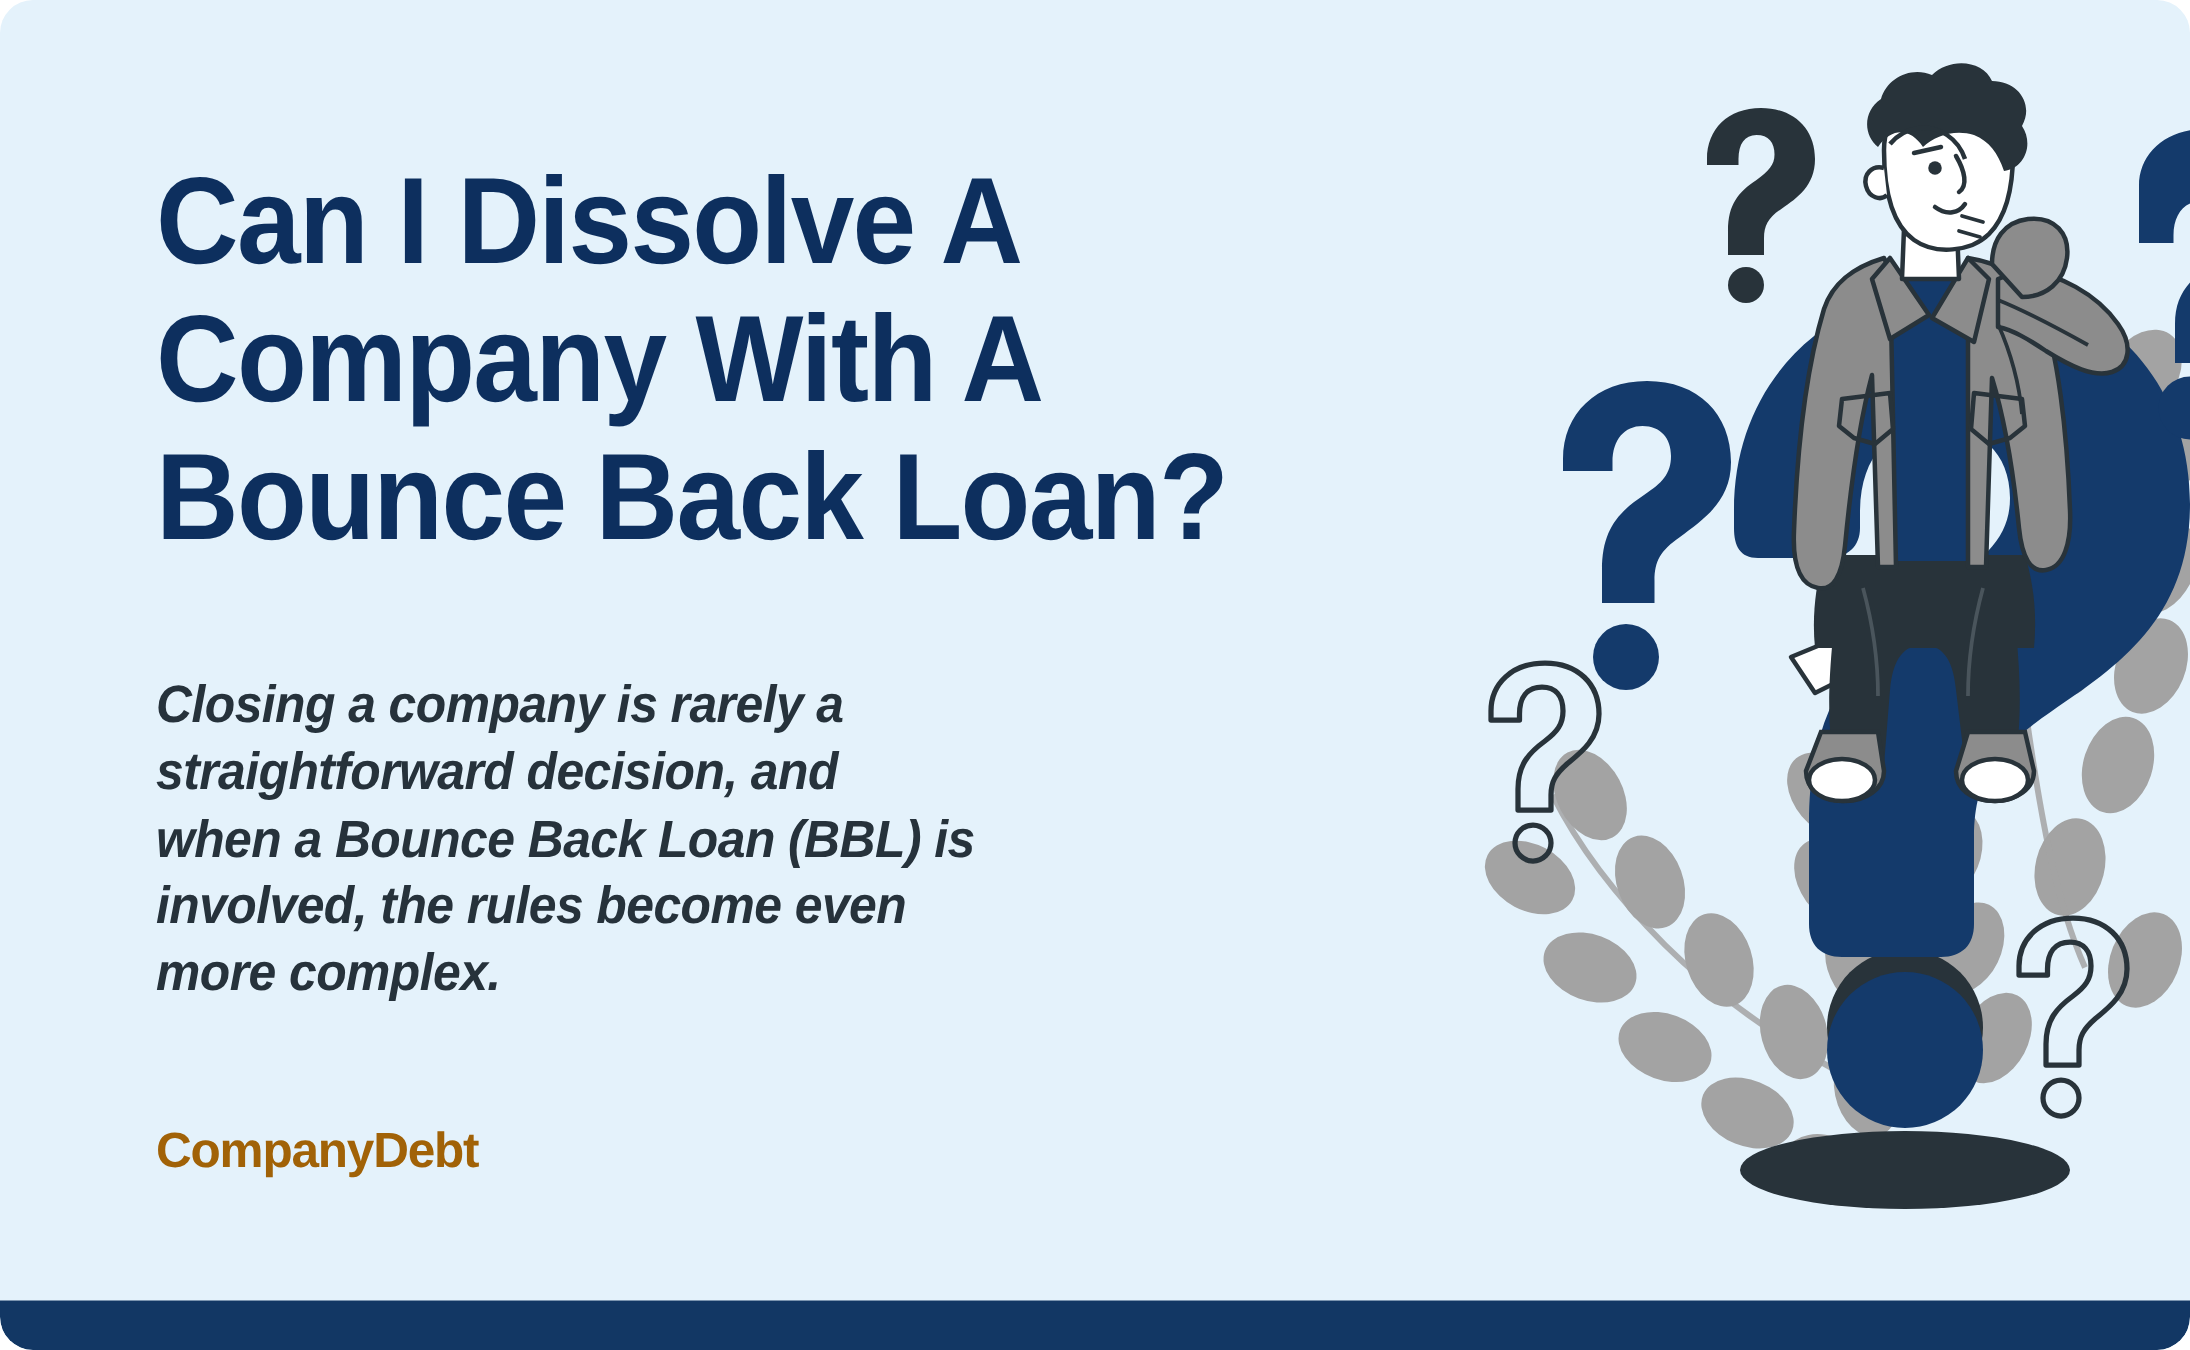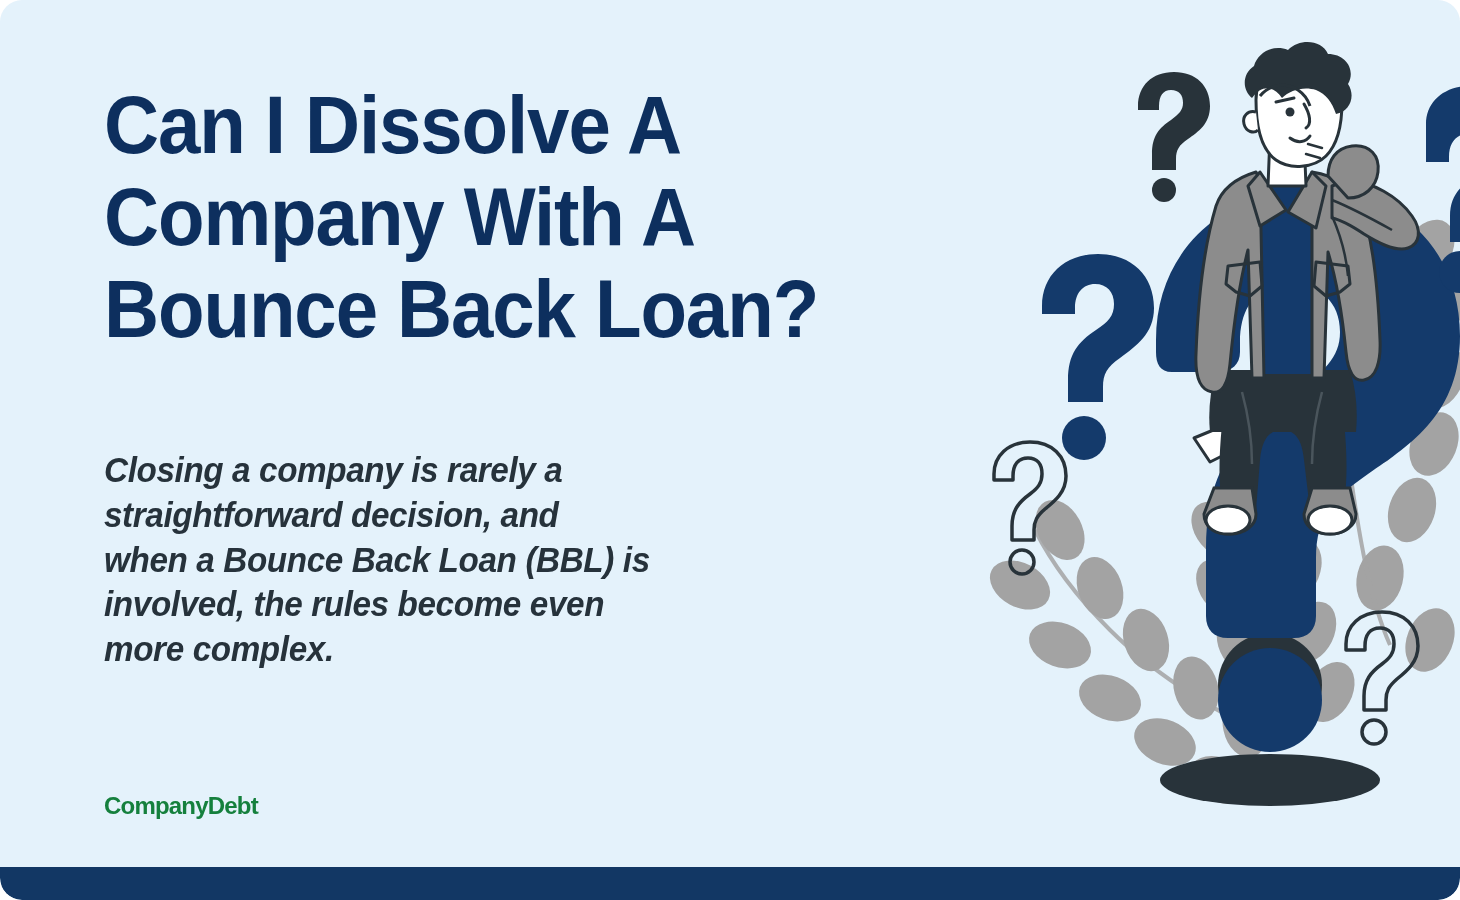--- a/index.html
+++ b/index.html
@@ -21,21 +21,21 @@
     background: #e4f2fb;
     border-radius: 22px;
     overflow: hidden;
     box-sizing: border-box;
   }
 
   
   #text-col {
     position: absolute;
     left: 104px;
-    top: 79px;
+    top: 102px;
     width: 800px;
   }
 
   #headline {
     margin: 0;
     color: #0d2f5e;
     font-family: "Liberation Sans Narrow", "Liberation Sans", sans-serif;
     font-size: 82px;
     font-weight: bold;
     line-height: 1.12;
@@ -59,25 +59,25 @@
     line-height: 1.28;
     letter-spacing: -0.4px;
     transform: scaleX(0.95);
     transform-origin: left top;
     white-space: pre-line;
   }
 
   #logo {
     position: absolute;
     left: 104px;
-    top: 792px;
+    top: 748px;
     margin: 0;
-    color: #15803d;
+    color: #a16207;
     font-family: "Liberation Sans", sans-serif;
-    font-size: 24px;
+    font-size: 33px;
     font-weight: bold;
     letter-spacing: -0.8px;
   }
 
   
   #bottom-bar {
     position: absolute;
     left: 0;
     bottom: 0;
     width: 1460px;

